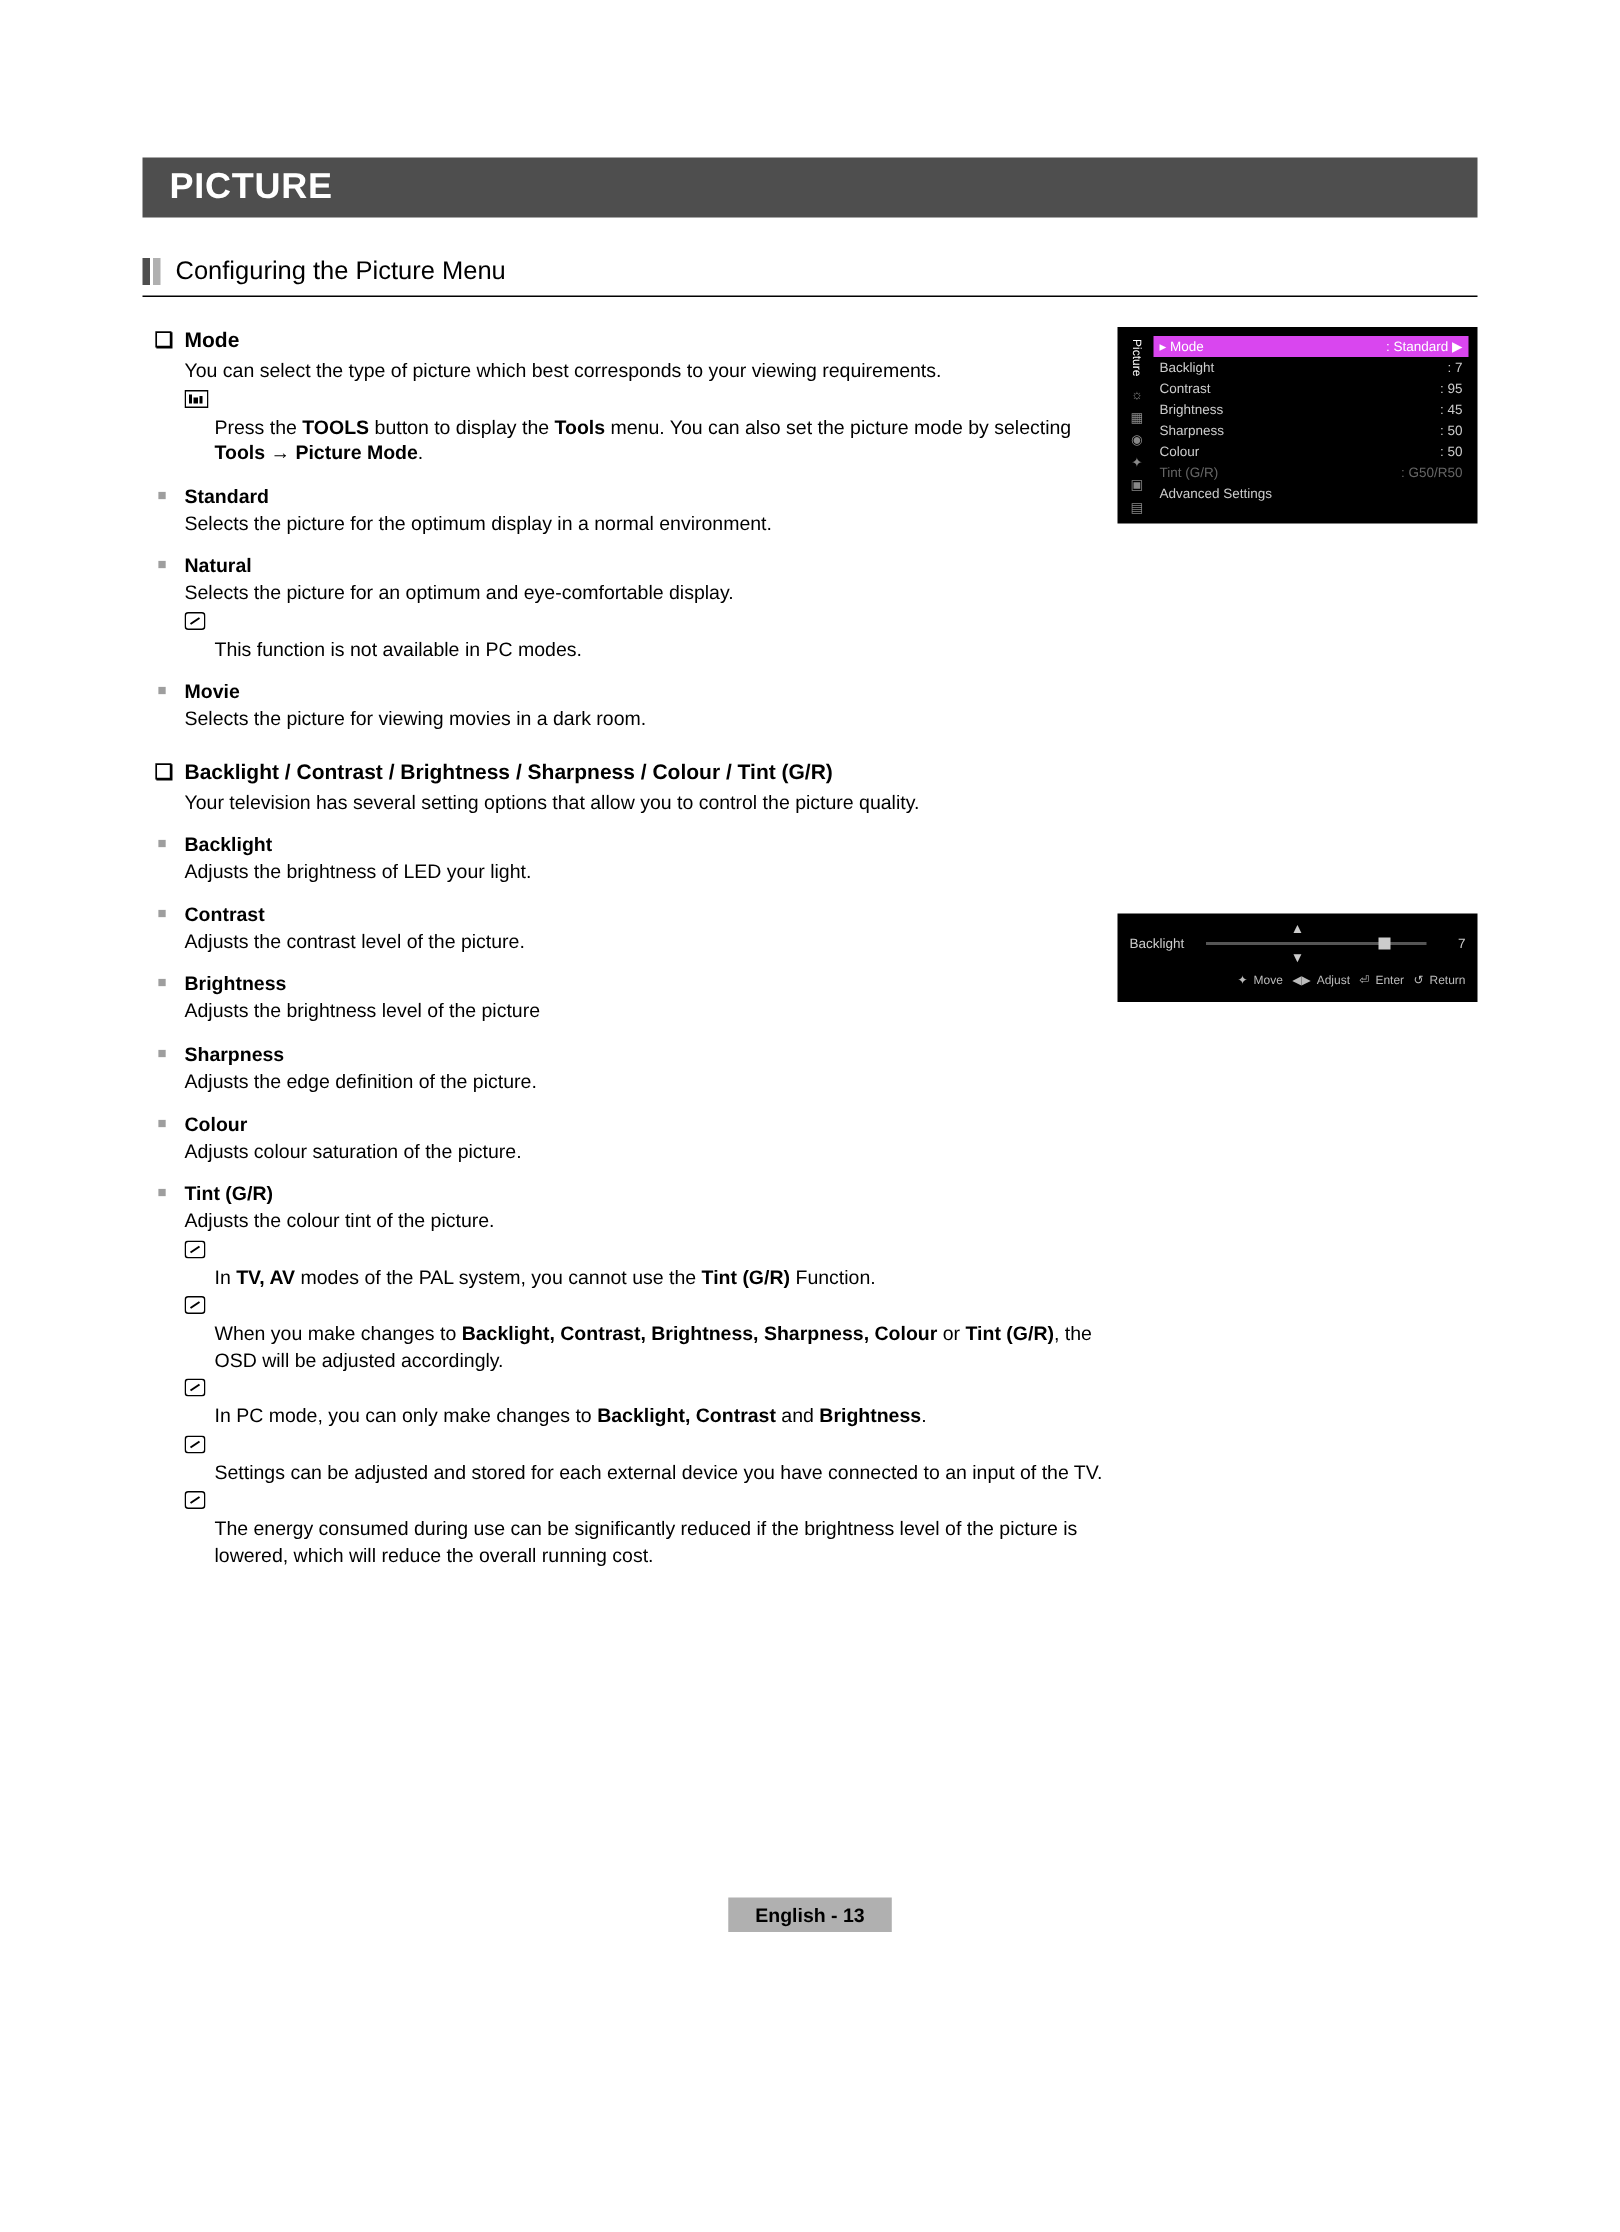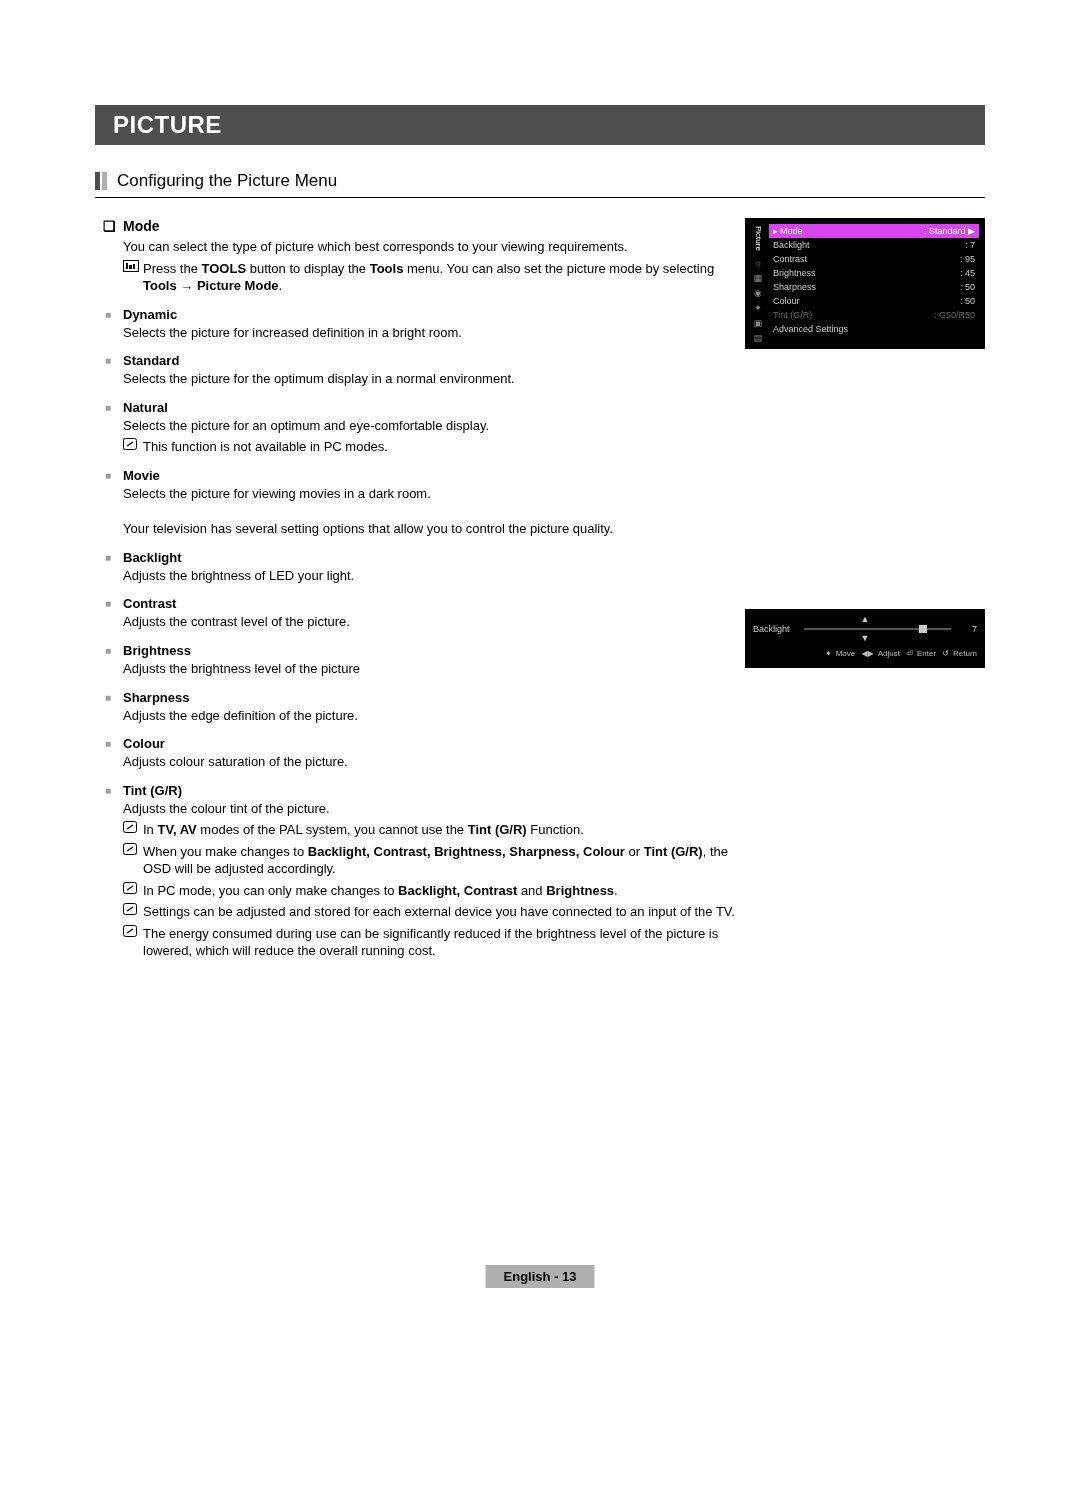--- a/index.html
+++ b/index.html
@@ -57,21 +57,21 @@
     .q-body { padding-left: 28px; font-size: 13px; line-height: 1.35; }
     .tool-row, .note-row {
       display: flex;
       margin-top: 4px;
     }
     .tool-icon, .note-icon {
       flex: 0 0 20px;
       padding-right: 4px;
     }
     .tool-icon svg, .note-icon svg { display: block; }
-    .tool-text, .note-text { flex: 1; font-size: 13px; line-height: 1.35; }
+    .tool-text, .note-text { flex: 1; font-size: 13px; line-height: 1.35; margin-top: 16px; }
     .sub-item { margin-top: 12px; padding-left: 28px; }
     .sub-heading {
       font-weight: bold;
       font-size: 13px;
       position: relative;
     }
     .sub-heading::before {
       content: "■";
       color: #9e9e9e;
       position: absolute;
@@ -172,24 +172,20 @@
                   <rect x="10" y="4" width="2" height="5" fill="#000"></rect>
                 </svg>
             </span>
             <span class="tool-text">
               <span>Press the </span><b>TOOLS</b><span> button to display the </span><b>Tools</b><span> menu. You can also set the picture mode by selecting </span><b>Tools → Picture Mode</b><span>.</span>
             </span>
           </div>
         </div>
 
         <div class="sub-item">
-          <div class="sub-heading">Dynamic</div>
-          <div class="sub-body">Selects the picture for increased definition in a bright room.</div>
-        </div>
-        <div class="sub-item">
           <div class="sub-heading">Standard</div>
           <div class="sub-body">Selects the picture for the optimum display in a normal environment.</div>
         </div>
         <div class="sub-item">
           <div class="sub-heading">Natural</div>
           <div class="sub-body">Selects the picture for an optimum and eye-comfortable display.</div>
           <div class="note-row">
             <span class="note-icon">
               <svg width="14" height="12" viewBox="0 0 14 12">
                   <rect x="0.5" y="0.5" width="13" height="11" fill="none" stroke="#000" rx="2"></rect>
@@ -199,20 +195,21 @@
             <span class="note-text">This function is not available in PC modes.</span>
           </div>
         </div>
         <div class="sub-item">
           <div class="sub-heading">Movie</div>
           <div class="sub-body">Selects the picture for viewing movies in a dark room.</div>
         </div>
       </div>
 
       <div class="q-section">
+        <div class="q-heading">Backlight / Contrast / Brightness / Sharpness / Colour / Tint (G/R)</div>
         <div class="q-body">Your television has several setting options that allow you to control the picture quality.</div>
 
         <div class="sub-item">
           <div class="sub-heading">Backlight</div>
           <div class="sub-body">Adjusts the brightness of LED your light.</div>
         </div>
         <div class="sub-item">
           <div class="sub-heading">Contrast</div>
           <div class="sub-body">Adjusts the contrast level of the picture.</div>
         </div>

